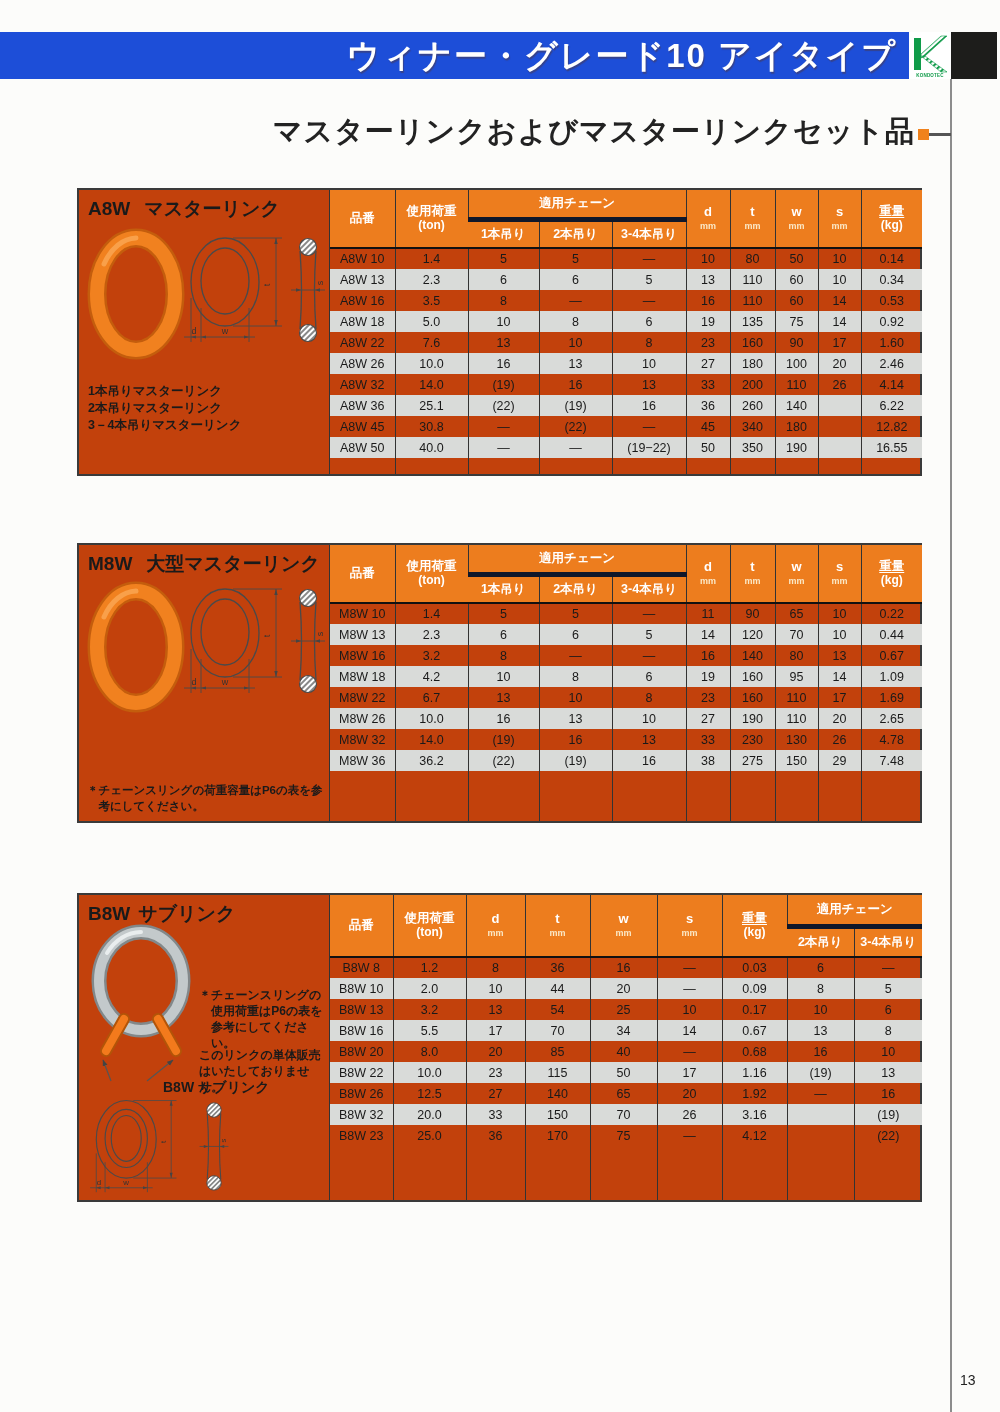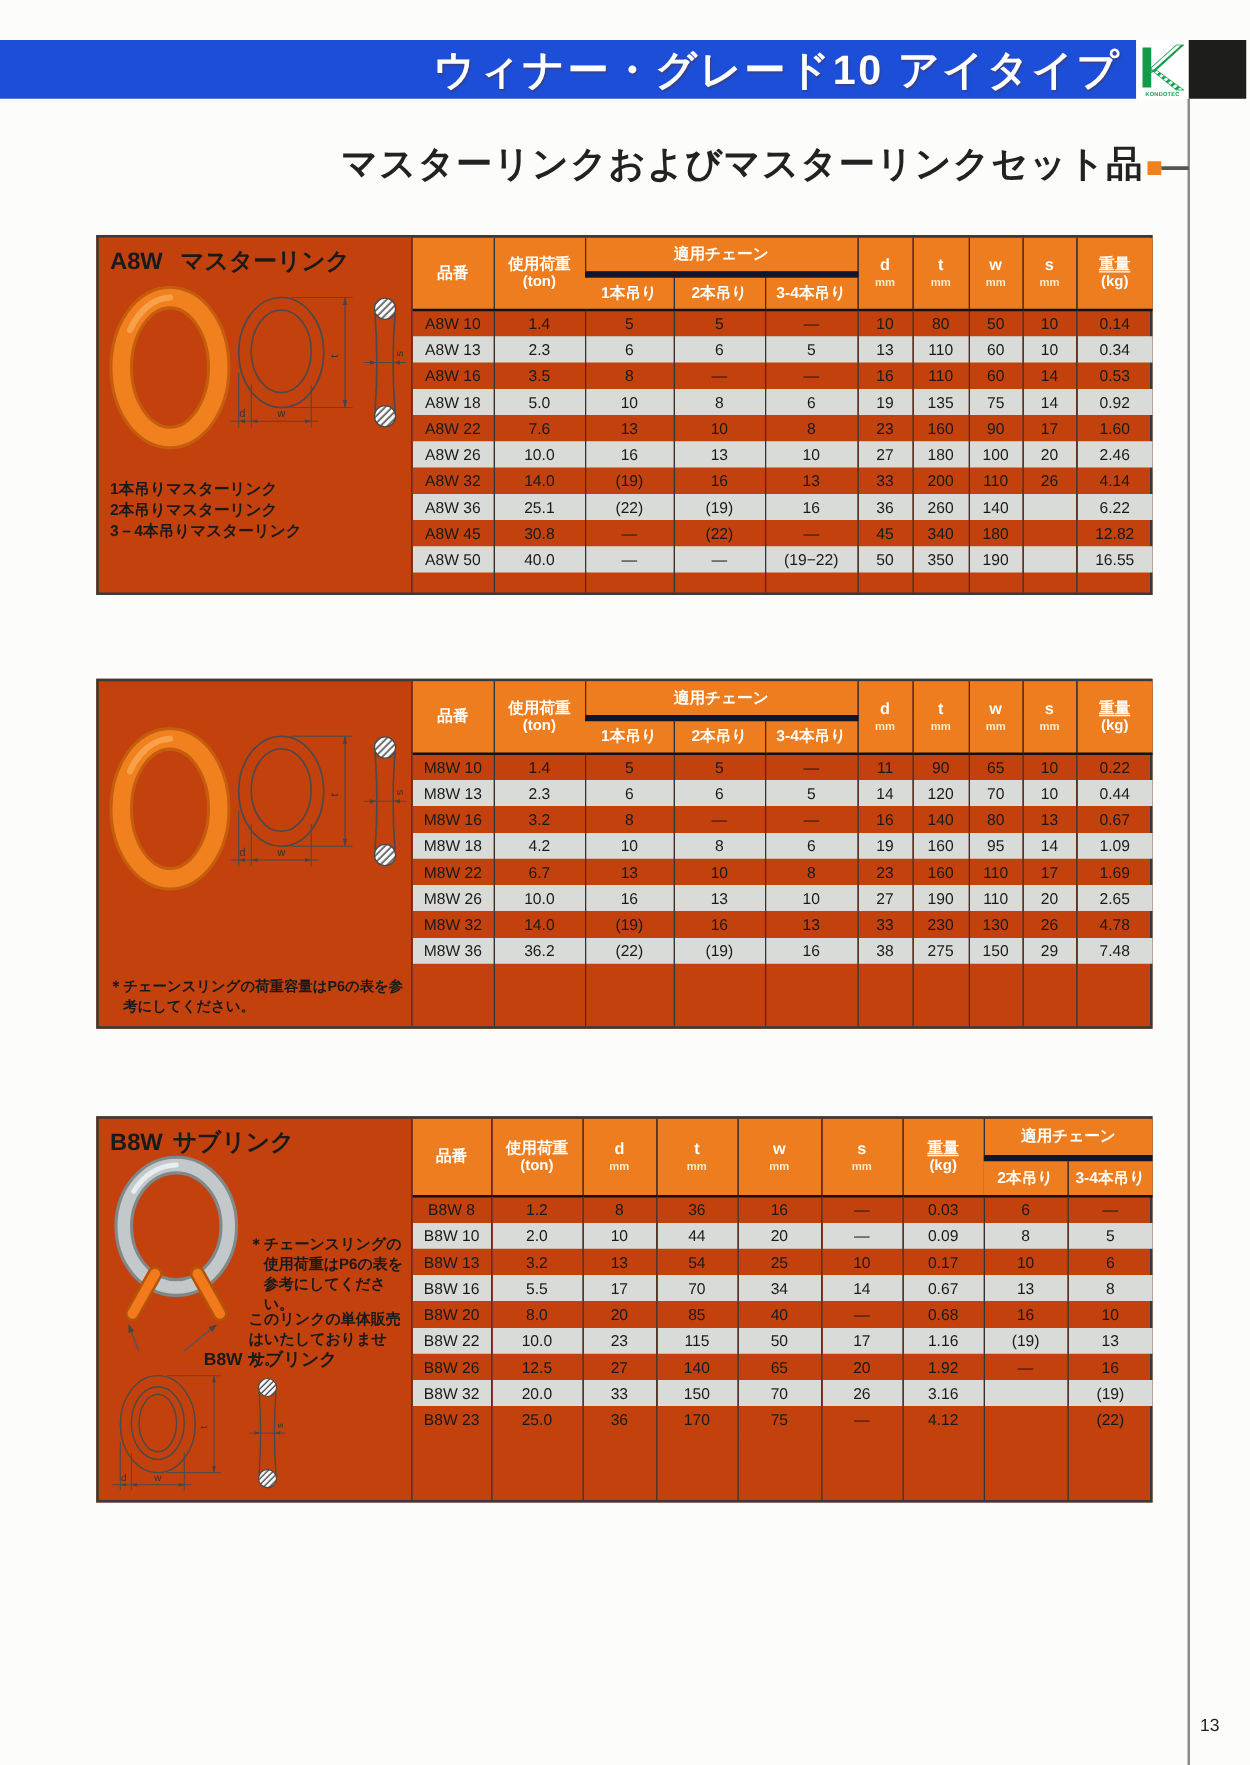--- a/index.html
+++ b/index.html
@@ -319,20 +319,23 @@
           <td></td>
           <td></td>
           <td></td>
         </tr>
       </tbody>
     </table>
 </section>
 
 <section class="sec" style="top:543px;height:280px">
   <div class="pane">
+    <div class="sec-title">
+      <span>M8W</span><span class="nm">大型マスターリンク</span>
+    </div>
     <svg class="abs" style="left:7px;top:36px" width="100" height="132" viewBox="0 0 100 132">
       <ellipse cx="50" cy="66" rx="39" ry="56" fill="none" stroke="#c45d0d" stroke-width="19"></ellipse>
       <ellipse cx="50" cy="66" rx="39" ry="56" fill="none" stroke="#f1811f" stroke-width="14"></ellipse>
       <path d="M18,36 A39,56 0 0 1 50,10" fill="none" stroke="#f9a04a" stroke-width="5" stroke-linecap="round"></path>
     </svg>
     <svg class="abs" style="left:104px;top:40px" width="105" height="118" viewBox="0 0 105 118">
       <ellipse cx="42" cy="48" rx="34" ry="44" class="dln"></ellipse>
       <ellipse cx="42" cy="47" rx="24" ry="33" class="dln"></ellipse>
       <line x1="50" y1="4" x2="99" y2="4" class="thin"></line>
       <line x1="50" y1="92" x2="99" y2="92" class="thin"></line>

